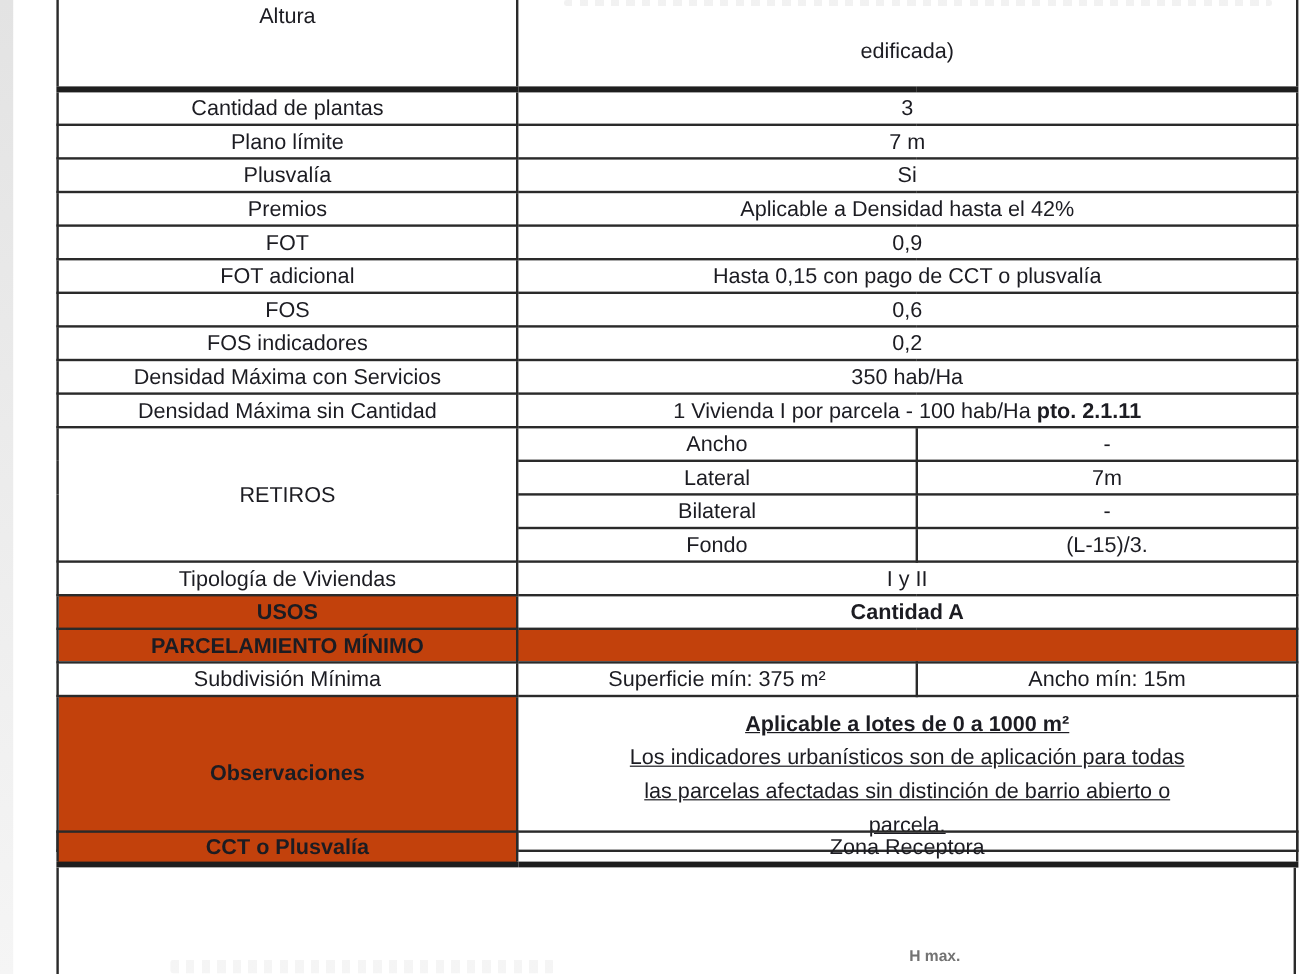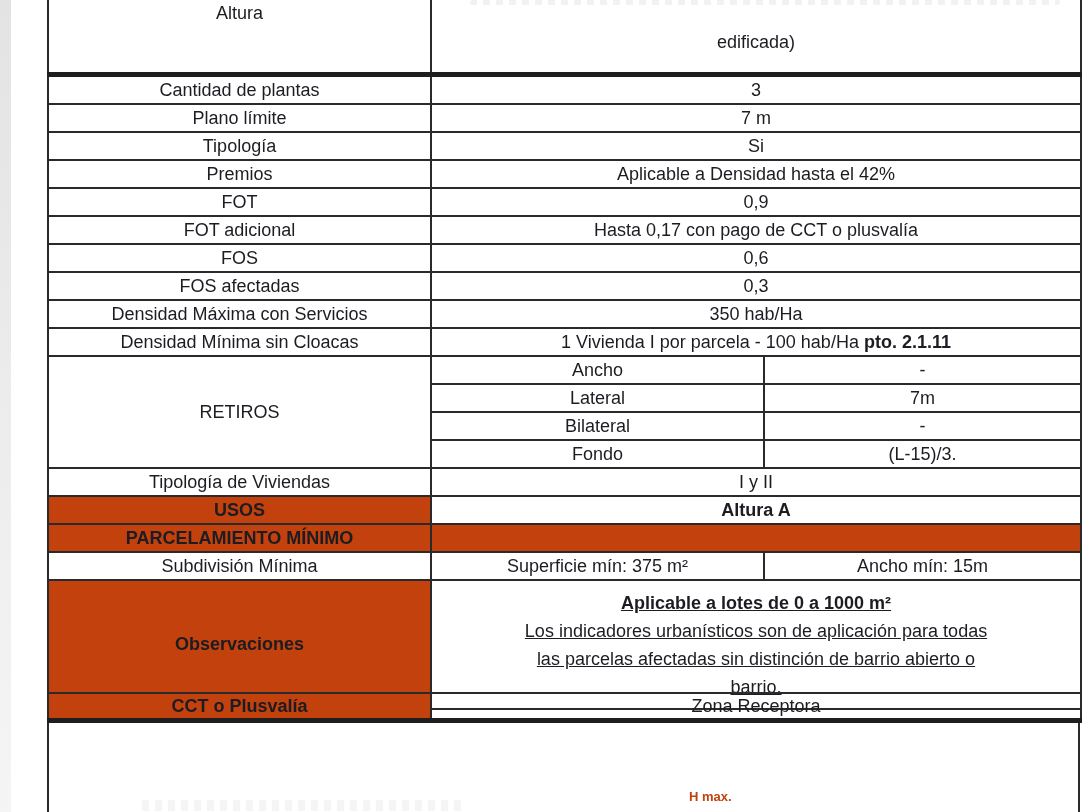--- a/index.html
+++ b/index.html
@@ -46,21 +46,21 @@
     height:24px;text-align:center;vertical-align:middle;padding:0 4px;
   }
   
   .bottom-section{
     position:absolute;left:47px;top:723px;width:1029px;height:110px;
     border-left:2px solid #2a2a2a;border-right:2px solid #2a2a2a;
     background:#ffffff;
   }
   .hmax{
     position:absolute;left:640px;top:66px;width:180px;
-    text-align:left;font-size:13px;font-weight:600;color:#c2410c;
+    text-align:center;font-size:13px;font-weight:600;color:#737373;
   }
   
   .smudge{
     position:absolute;
     background:repeating-linear-gradient(90deg,#9a9a9a 0 7px,transparent 7px 13px);
     opacity:0.13;border-radius:2px;
   }
   .smudge.top{left:470px;top:0;width:590px;height:5px;}
   .smudge.bottom{left:142px;top:800px;width:320px;height:11px;opacity:0.10;}
 </style>
@@ -91,49 +91,49 @@
 
     <tr>
       <td class="std">Cantidad de plantas</td>
       <td class="std" colspan="2">3</td>
     </tr>
     <tr>
       <td class="std">Plano límite</td>
       <td class="std" colspan="2">7 m</td>
     </tr>
     <tr>
-      <td class="std">Tipología</td>
+      <td class="std">Plusvalía</td>
       <td class="std" colspan="2">Si</td>
     </tr>
     <tr>
       <td class="std">Premios</td>
       <td class="std" colspan="2">Aplicable a Densidad hasta el 42%</td>
     </tr>
     <tr>
       <td class="std">FOT</td>
       <td class="std" colspan="2">0,9</td>
     </tr>
     <tr>
       <td class="std">FOT adicional</td>
-      <td class="std" colspan="2">Hasta 0,17 con pago de CCT o plusvalía</td>
+      <td class="std" colspan="2">Hasta 0,15 con pago de CCT o plusvalía</td>
     </tr>
     <tr>
       <td class="std">FOS</td>
       <td class="std" colspan="2">0,6</td>
     </tr>
     <tr>
-      <td class="std">FOS afectadas</td>
-      <td class="std" colspan="2">0,3</td>
+      <td class="std">FOS indicadores</td>
+      <td class="std" colspan="2">0,2</td>
     </tr>
     <tr>
       <td class="std">Densidad Máxima con Servicios</td>
       <td class="std" colspan="2">350 hab/Ha</td>
     </tr>
     <tr>
-      <td class="std">Densidad Mínima sin Cloacas</td>
+      <td class="std">Densidad Máxima sin Cantidad</td>
       <td class="std" colspan="2">
         <span>1 Vivienda I por parcela  - 100 hab/Ha</span>
         <span class="bold">pto. 2.1.11</span>
       </td>
     </tr>
 
     <tr>
       <td rowspan="4">RETIROS</td>
       <td class="std">Ancho</td>
       <td class="std">-</td>
@@ -151,41 +151,41 @@
       <td class="std">(L-15)/3.</td>
     </tr>
 
     <tr>
       <td class="std">Tipología de Viviendas</td>
       <td class="std" colspan="2">I y II</td>
     </tr>
 
     <tr>
       <td class="std gray bold">USOS</td>
-      <td class="std bold" colspan="2">Altura A</td>
+      <td class="std bold" colspan="2">Cantidad A</td>
     </tr>
 
     <tr>
       <td class="std gray bold">PARCELAMIENTO MÍNIMO</td>
       <td class="std gray" colspan="2"></td>
     </tr>
 
     <tr>
       <td class="std">Subdivisión Mínima</td>
       <td class="std">Superficie mín: 375 m²</td>
       <td class="std">Ancho mín: 15m</td>
     </tr>
 
     <tr>
       <td class="gray bold">Observaciones</td>
       <td class="obs-cell" colspan="2">
         <div class="obs-line bold">Aplicable a lotes de 0 a 1000 m²</div>
         <div class="obs-line">Los indicadores urbanísticos son de aplicación para todas</div>
         <div class="obs-line">las parcelas afectadas sin distinción de barrio abierto o</div>
-        <div class="obs-line">barrio.</div>
+        <div class="obs-line">parcela.</div>
       </td>
     </tr>
   </tbody>
     </table>
 </div>
 
 <div class="cct-wrap">
   <table class="cct">
     <colgroup>
         <col style="width:383px">

